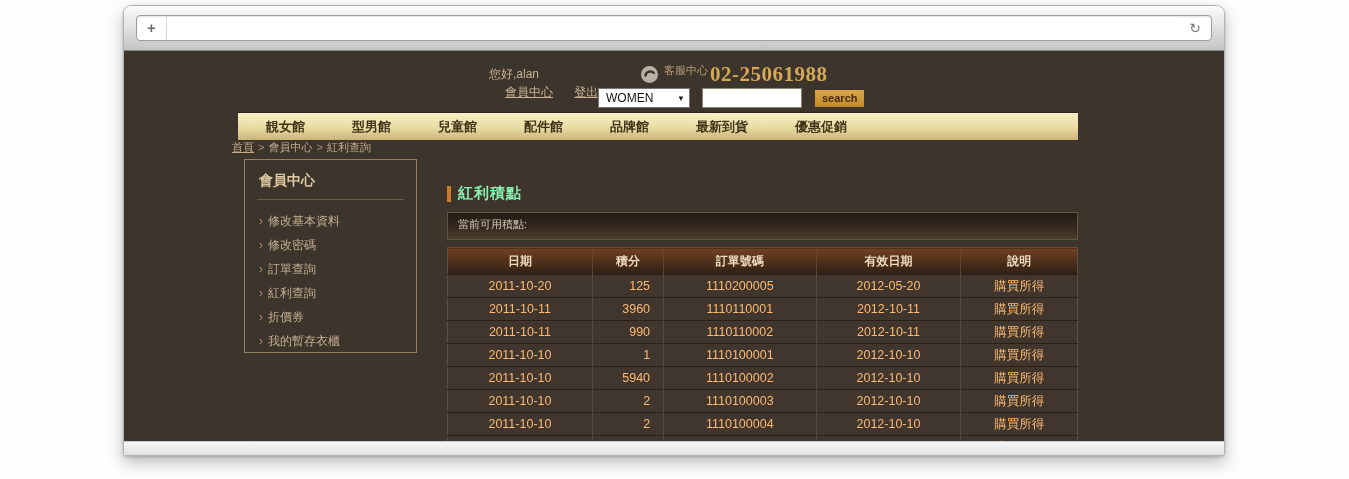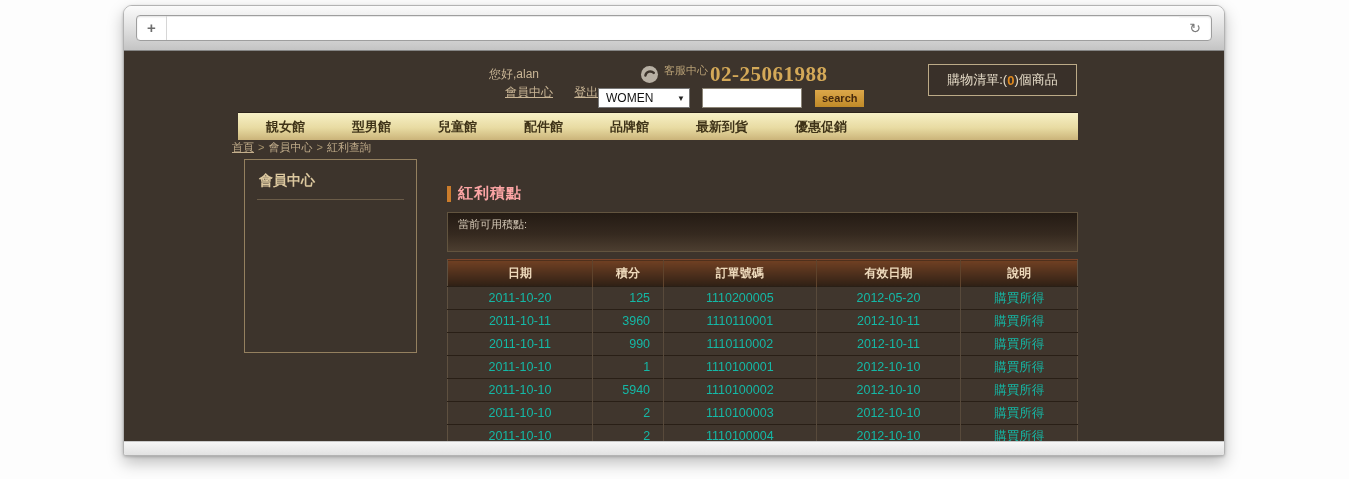--- a/index.html
+++ b/index.html
@@ -72,34 +72,34 @@
   .sidebar-title { color:#dcc89f; font-size:14px; font-weight:bold; padding:2px 0 9px 2px;
                    border-bottom:1px solid #6b5c48; }
   .sidebar-list { list-style:none; margin-top:9px; }
   .sidebar-item { color:#c4b091; font-size:12px; line-height:24px; cursor:pointer; white-space:nowrap; }
   .sidebar-item .bullet { color:#aa8d5b; margin:0 5px 0 2px; font-size:12px; }
 
   
   .main { position:absolute; left:323px; top:133px; width:631px; }
   .main-heading { display:flex; align-items:center; }
   .heading-bar { width:4px; height:16px; background:#cb7c2b; margin-right:7px; }
-  .heading-text { color:#fca5a5; font-size:15px; font-weight:bold; letter-spacing:1px; }
-
-  .points-bar { margin-top:9px; height:40px; line-height:22px; border:1px solid #62543f;
+  .heading-text { color:#86efac; font-size:15px; font-weight:bold; letter-spacing:1px; }
+
+  .points-bar { margin-top:9px; height:28px; line-height:22px; border:1px solid #62543f;
                 background:linear-gradient(#241b14,#35291f 55%,#4c3e30);
                 color:#d6cab8; font-size:11px; padding-left:10px; }
 
   table.points-table { margin-top:7px; width:100%; border-collapse:collapse;
                        border:1px solid #5e5040; table-layout:fixed; }
   .points-table th { height:27px; font-size:12px; font-weight:bold; color:#eeda bc;
                      color:#eedabc; text-align:center;
                      background:linear-gradient(#71402 3,#2e2015); background:linear-gradient(#714023,#2e2015);
                      border-top:1px solid #7e452a; border-left:1px solid #5f432c;margin-left:41px; }
   .points-table th:first-child { border-left:none; }
-  .points-table td { height:23px; font-size:12.5px; color:#14b8a6; background:#40362d;
+  .points-table td { height:23px; font-size:12.5px; color:#fdba74; background:#40362d;
                      text-align:center; border-top:1px solid #291f16; border-left:1px solid #584a3b; }
   .points-table td:first-child { border-left:none; }
   .points-table td:nth-child(2), .points-table th:nth-child(2) { }
   .points-table td:nth-child(2) { text-align:right; padding-right:13px; }
   .col-c1 { width:23%; } .col-c2 { width:11.3%; } .col-c3 { width:24.2%; }
   .col-c4 { width:23%; } .col-c5 { width:18.5%; }
 </style>
 </head>
 <body>
 
@@ -138,41 +138,44 @@
 
         <div class="search-row">
           <div class="select-box">
             <span>WOMEN</span>
             <span class="caret">▼</span>
           </div>
           <input class="search-input" value="" style="">
           <button class="search-btn">search</button>
         </div>
 
-        <div class="cart-box">
-          <span>購物清單:(</span>
-            <span class="cart-count">0</span>
-            <span>)個商品</span>
-        </div>
       </div>
 
       <nav class="main-nav">
           <span class="nav-item">靚女館</span>
           <span class="nav-item">型男館</span>
           <span class="nav-item">兒童館</span>
           <span class="nav-item">配件館</span>
           <span class="nav-item">品牌館</span>
           <span class="nav-item">最新到貨</span>
           <span class="nav-item">優惠促銷</span>
         </nav>
 
       <div class="breadcrumb"><span class="bc-item bc-link">首頁</span><span class="bc-sep">&gt;</span><span class="bc-item">會員中心</span><span class="bc-sep">&gt;</span><span class="bc-item">紅利查詢</span></div>
 
       <aside class="sidebar">
         <div class="sidebar-title">會員中心</div>
+        <ul class="sidebar-list">
+            <li class="sidebar-item"><span class="bullet">›</span><span>修改基本資料</span></li>
+            <li class="sidebar-item"><span class="bullet">›</span><span>修改密碼</span></li>
+            <li class="sidebar-item"><span class="bullet">›</span><span>訂單查詢</span></li>
+            <li class="sidebar-item"><span class="bullet">›</span><span>紅利查詢</span></li>
+            <li class="sidebar-item"><span class="bullet">›</span><span>折價券</span></li>
+            <li class="sidebar-item"><span class="bullet">›</span><span>我的暫存衣櫃</span></li>
+          </ul>
       </aside>
 
       <main class="main">
         <div class="main-heading">
           <span class="heading-bar"></span>
           <span class="heading-text">紅利積點</span>
         </div>
 
         <div class="points-bar">當前可用積點:</div>
 

